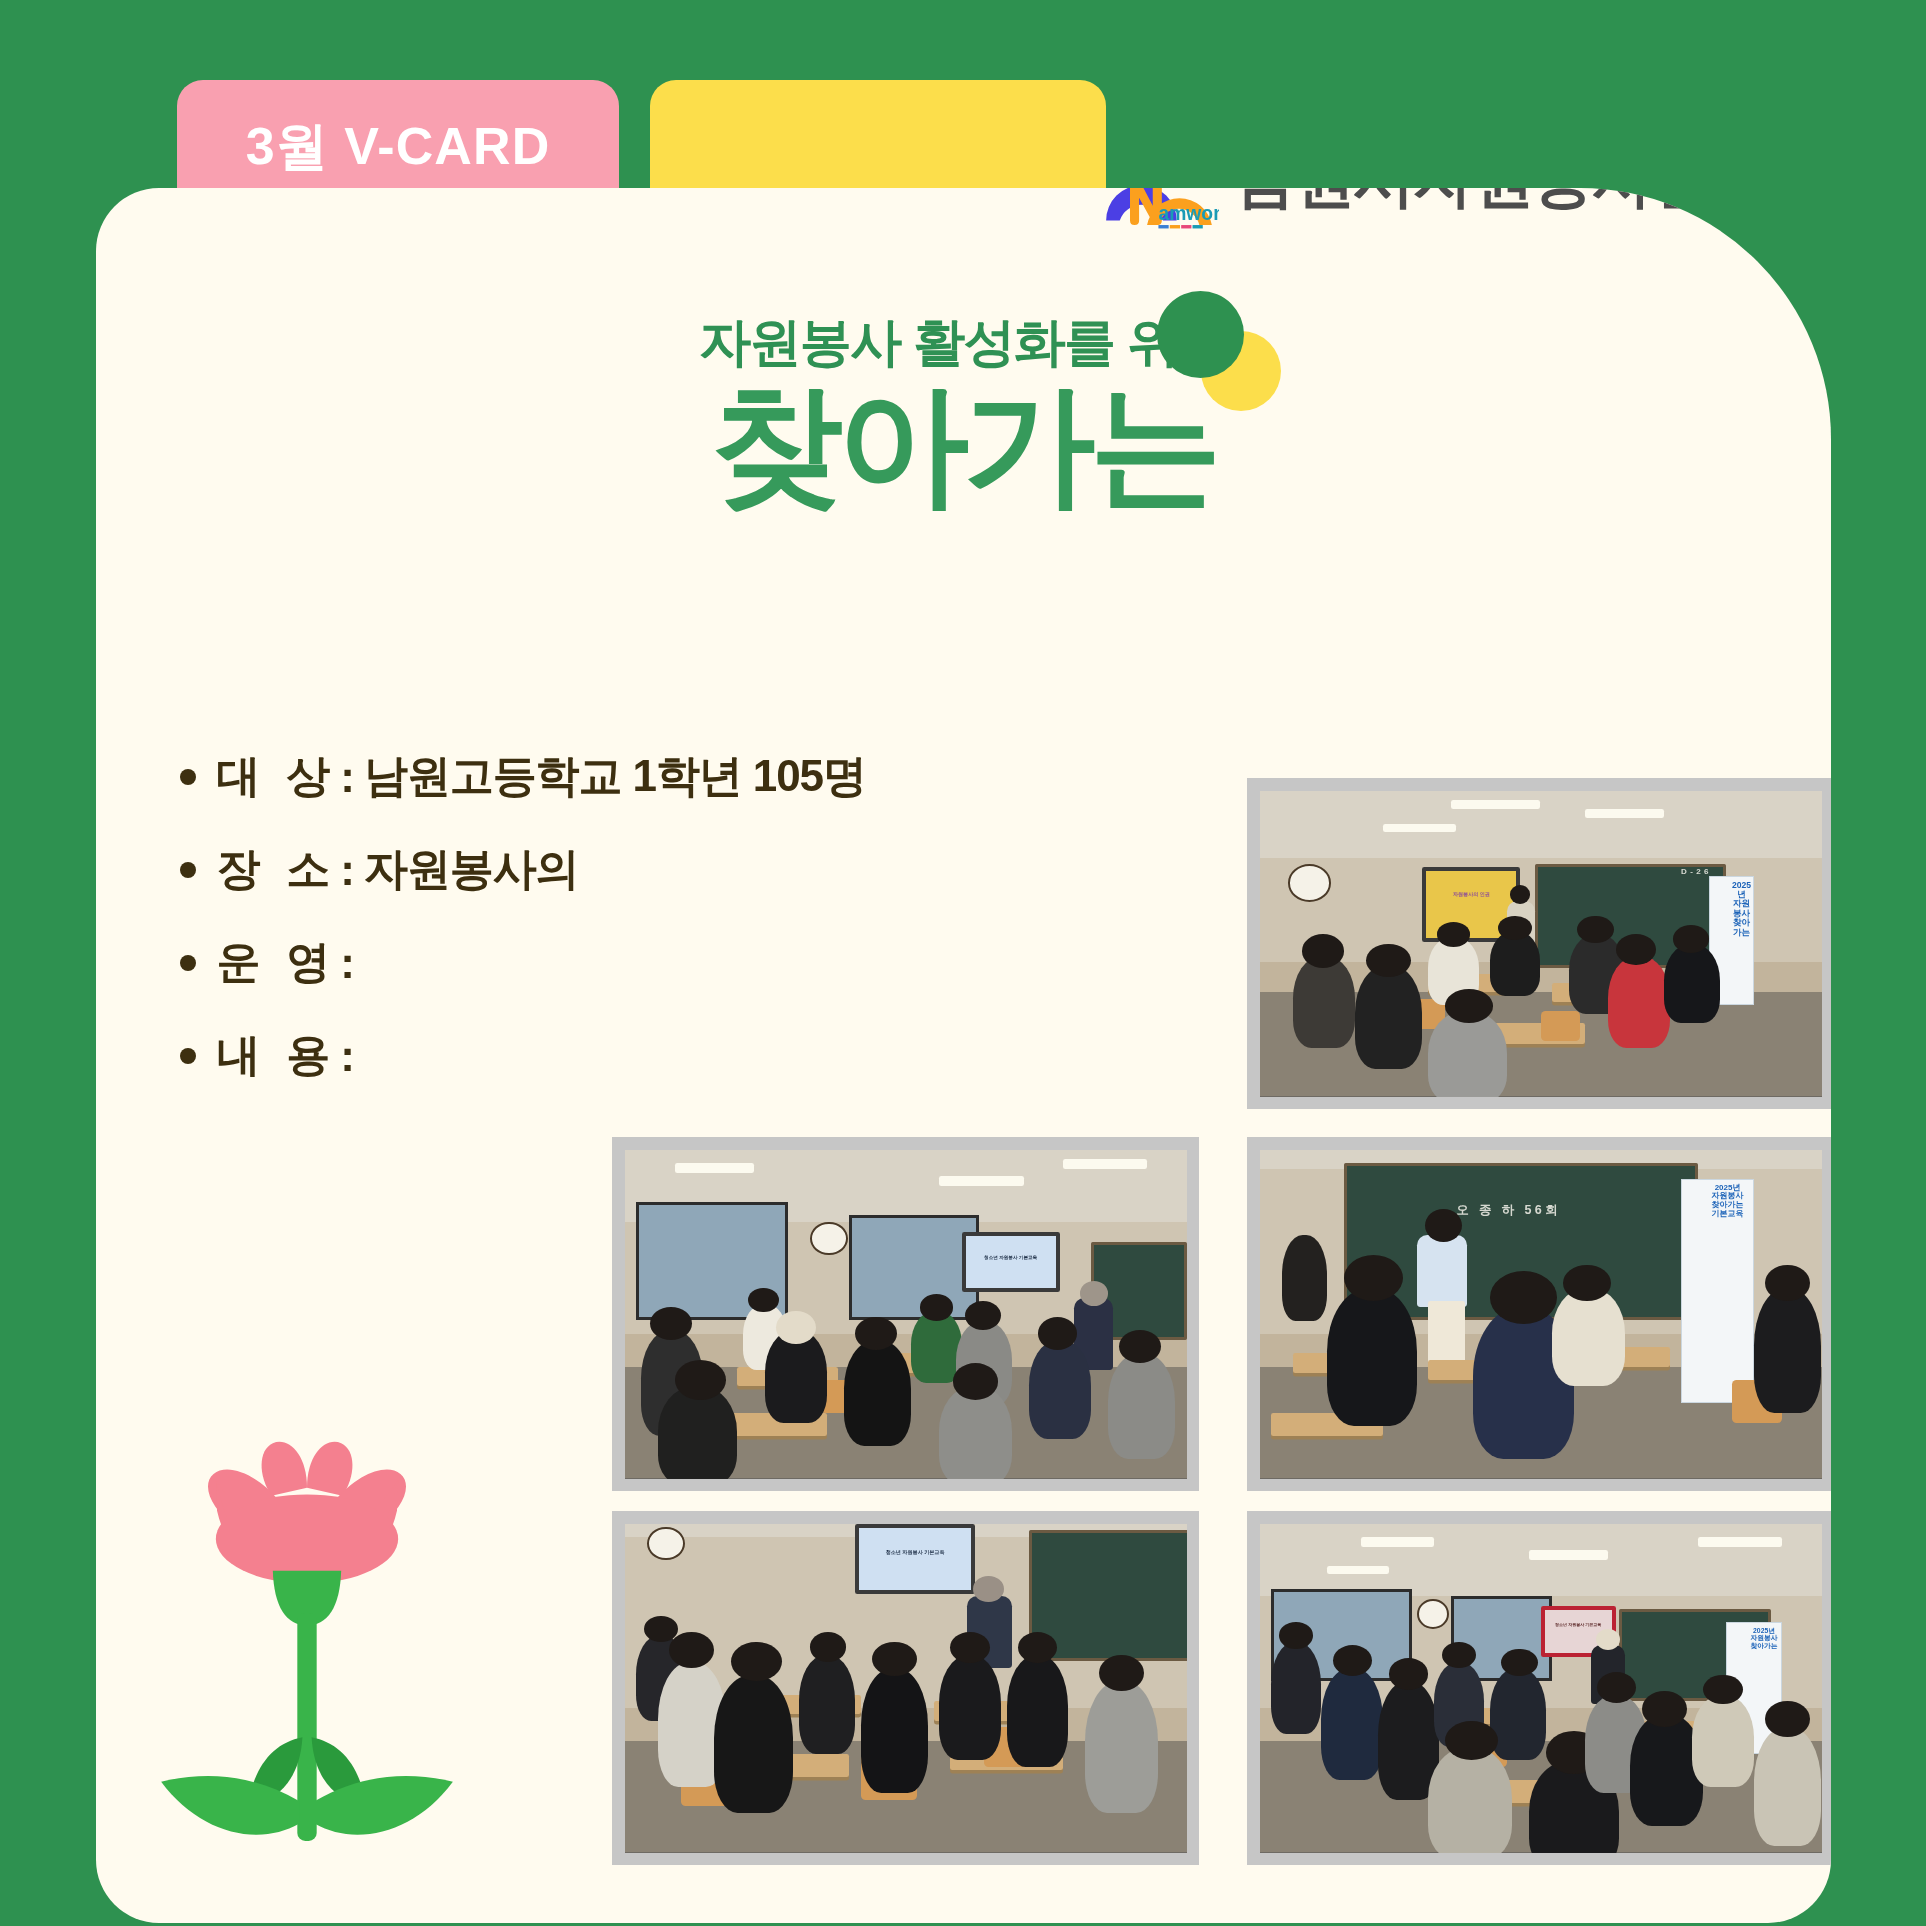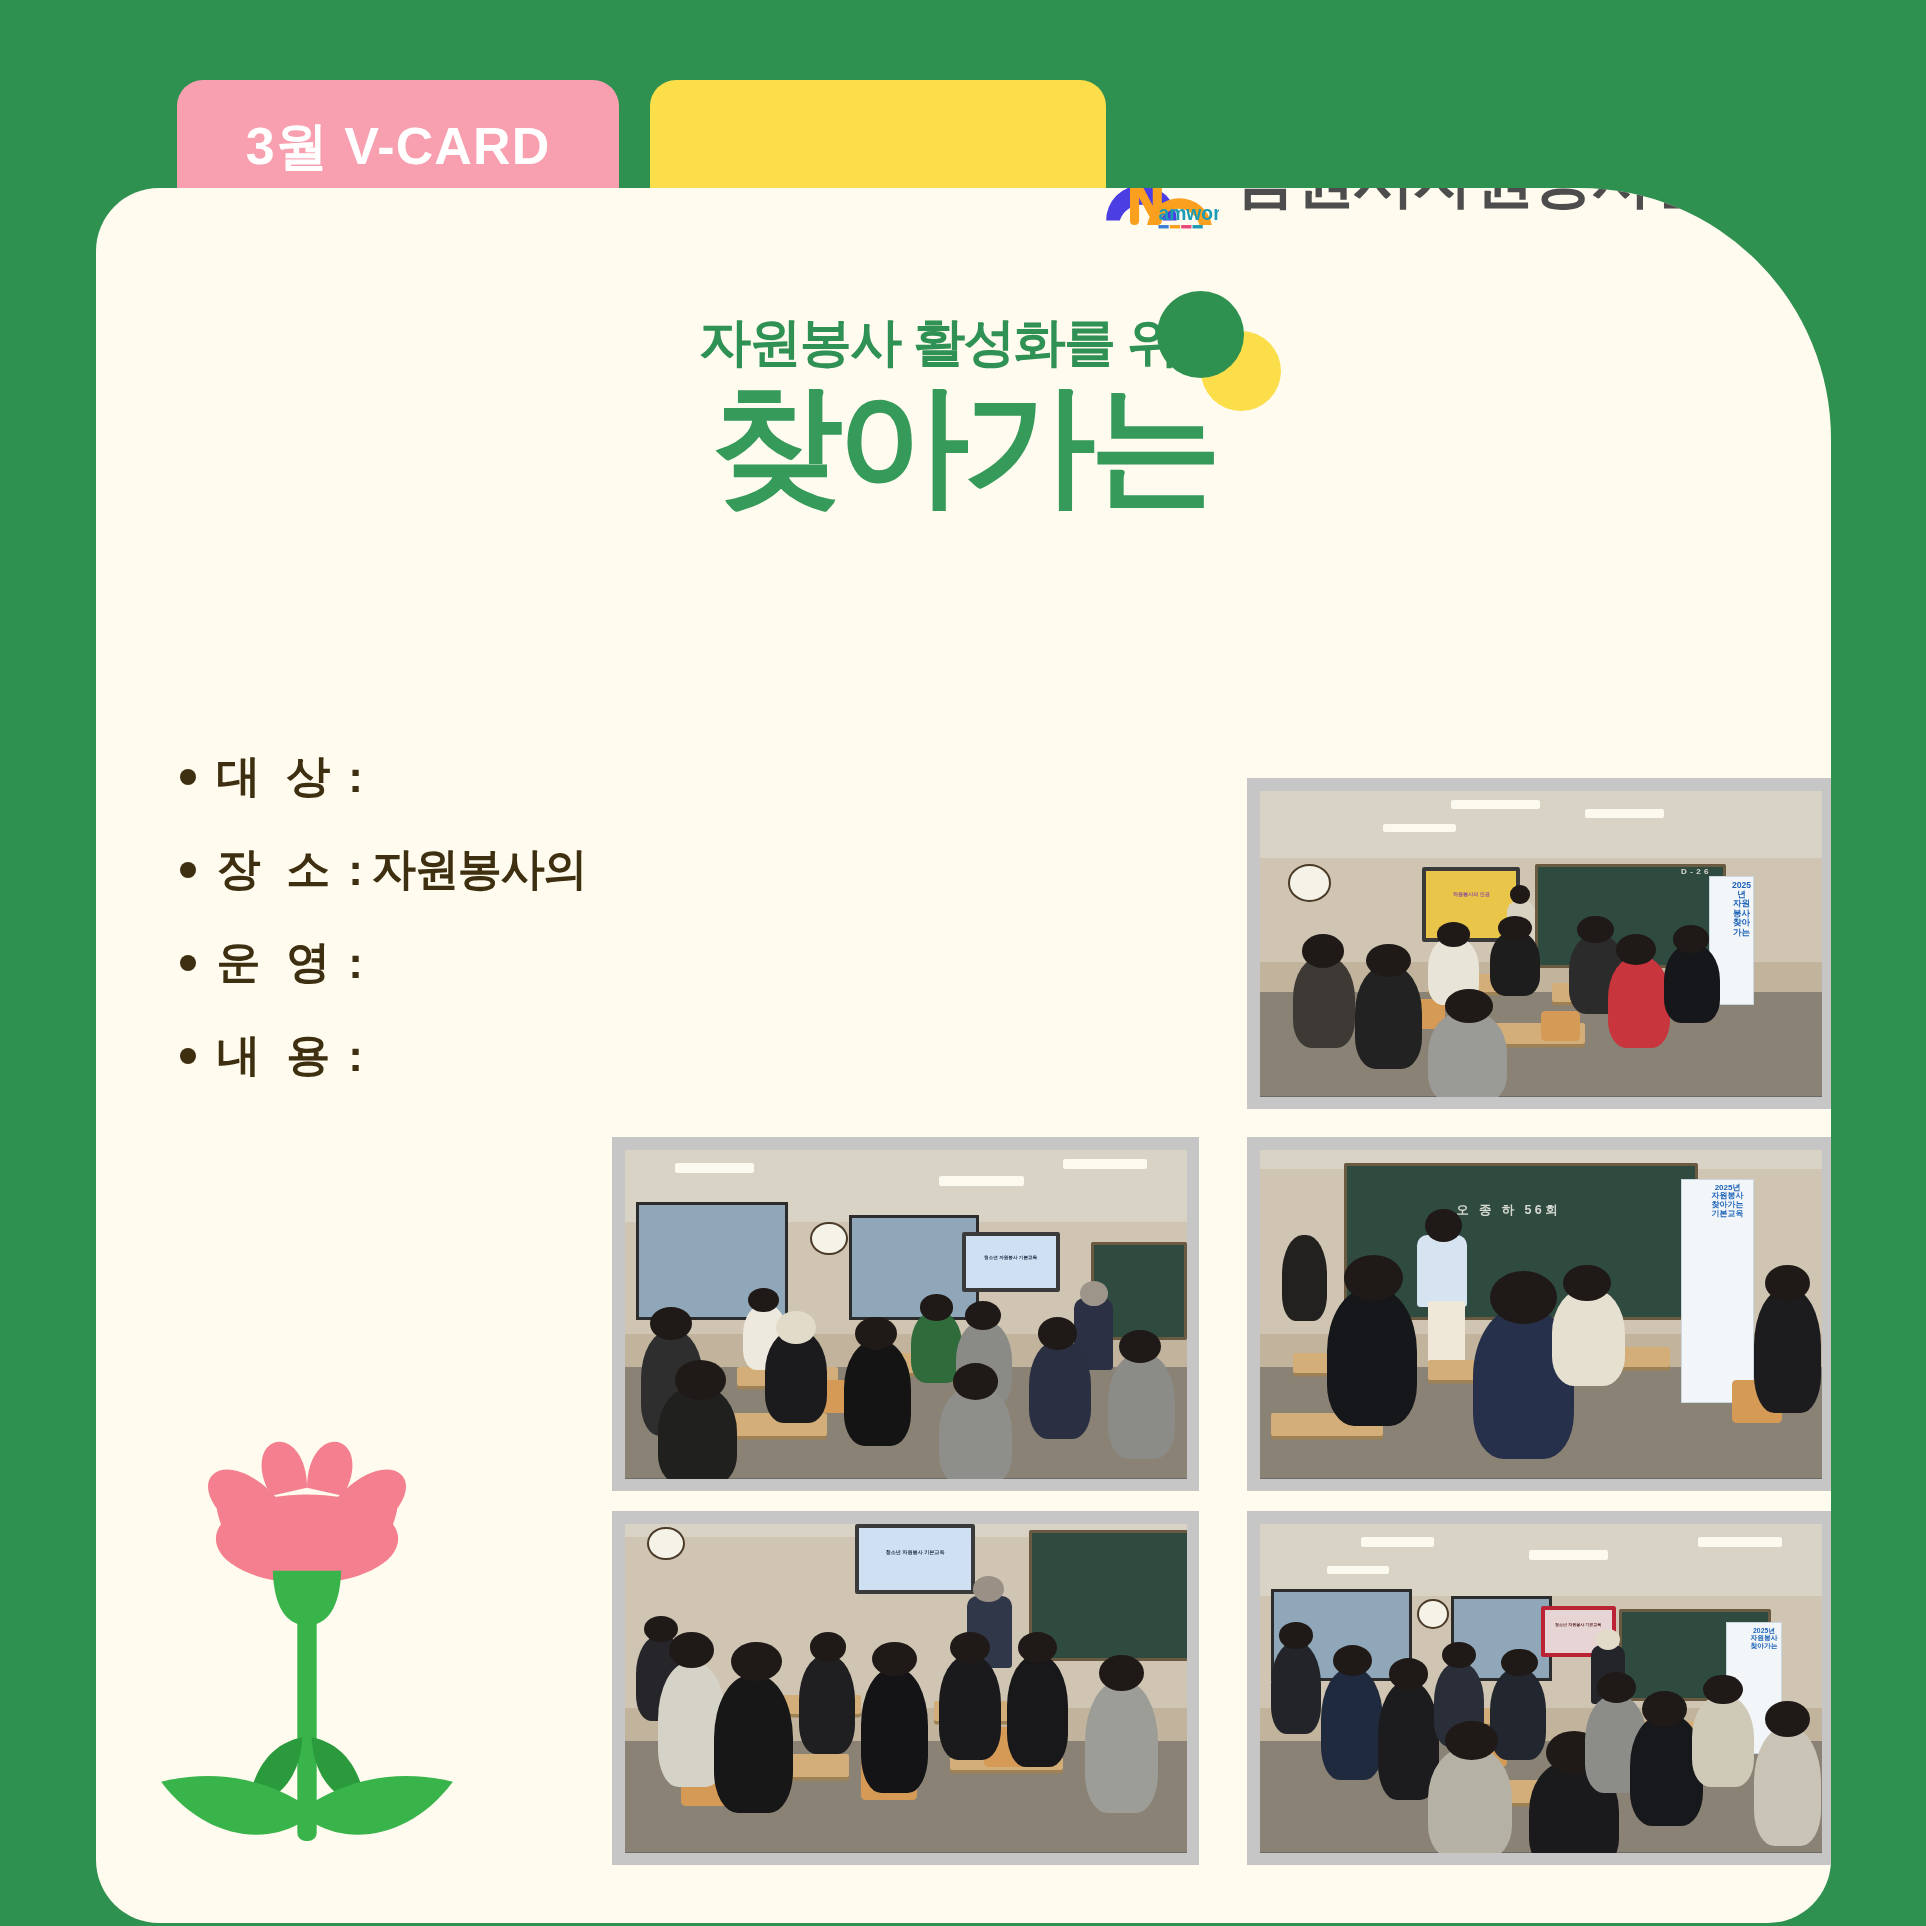--- a/index.html
+++ b/index.html
@@ -93,21 +93,21 @@
     margin-bottom:34px;
     color:#3D2F10;
     font-size:44px;font-weight:bold;
     letter-spacing:-1.1px;
     white-space:nowrap;
   }
   .bullet{
     width:16px;height:16px;border-radius:50%;
     background:#3D2F10;flex:none;margin-right:20.5px;
   }
-  .info-label{margin-right:11px;letter-spacing:6.8px;}
+  .info-label{margin-right:3px;letter-spacing:6.8px;}
   .info-colon{margin-right:10.3px;}
   .info-value{}
 
   
   .photo{
     position:absolute;
     background:#C6C6C6;
     padding:12.5px;
     box-sizing:border-box;
     overflow:hidden;
@@ -199,20 +199,21 @@
   <div id="subtitle">자원봉사 활성화를 위한</div>
   <div id="title">
     <span class="line1">찾아가는</span>
   </div>
 
   <div id="info-list">
     <div class="info-row">
       <span class="bullet"></span>
       <span class="info-label">대 상</span>
       <span class="info-colon">:</span>
+      <span class="info-value">남원고등학교 1학년 105명</span>
     </div>
     <div class="info-row">
       <span class="bullet"></span>
       <span class="info-label">장 소</span>
       <span class="info-colon">:</span>
       <span class="info-value">자원봉사의</span>
     </div>
     <div class="info-row">
       <span class="bullet"></span>
       <span class="info-label">운 영</span>

